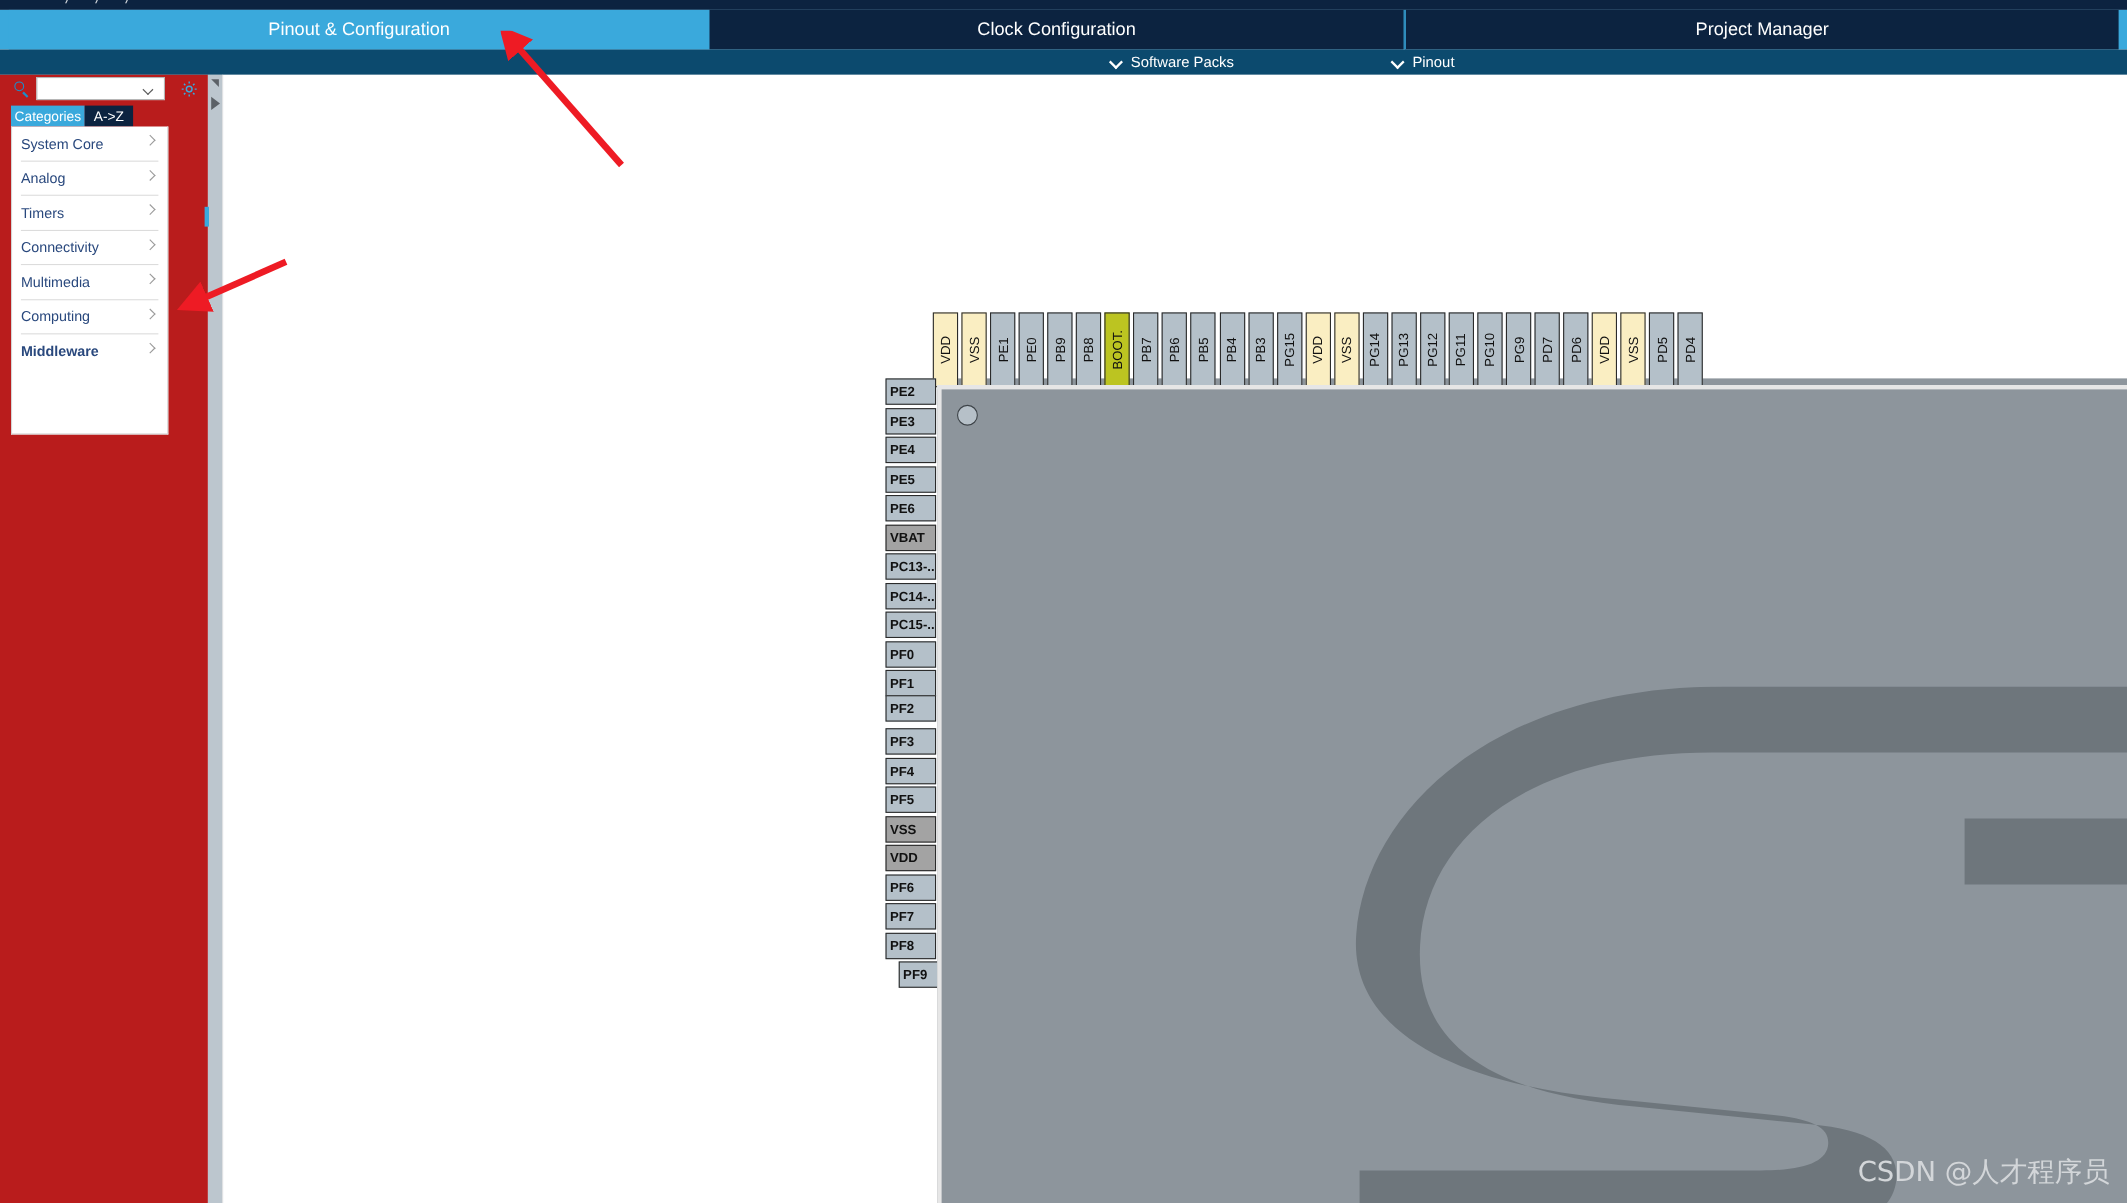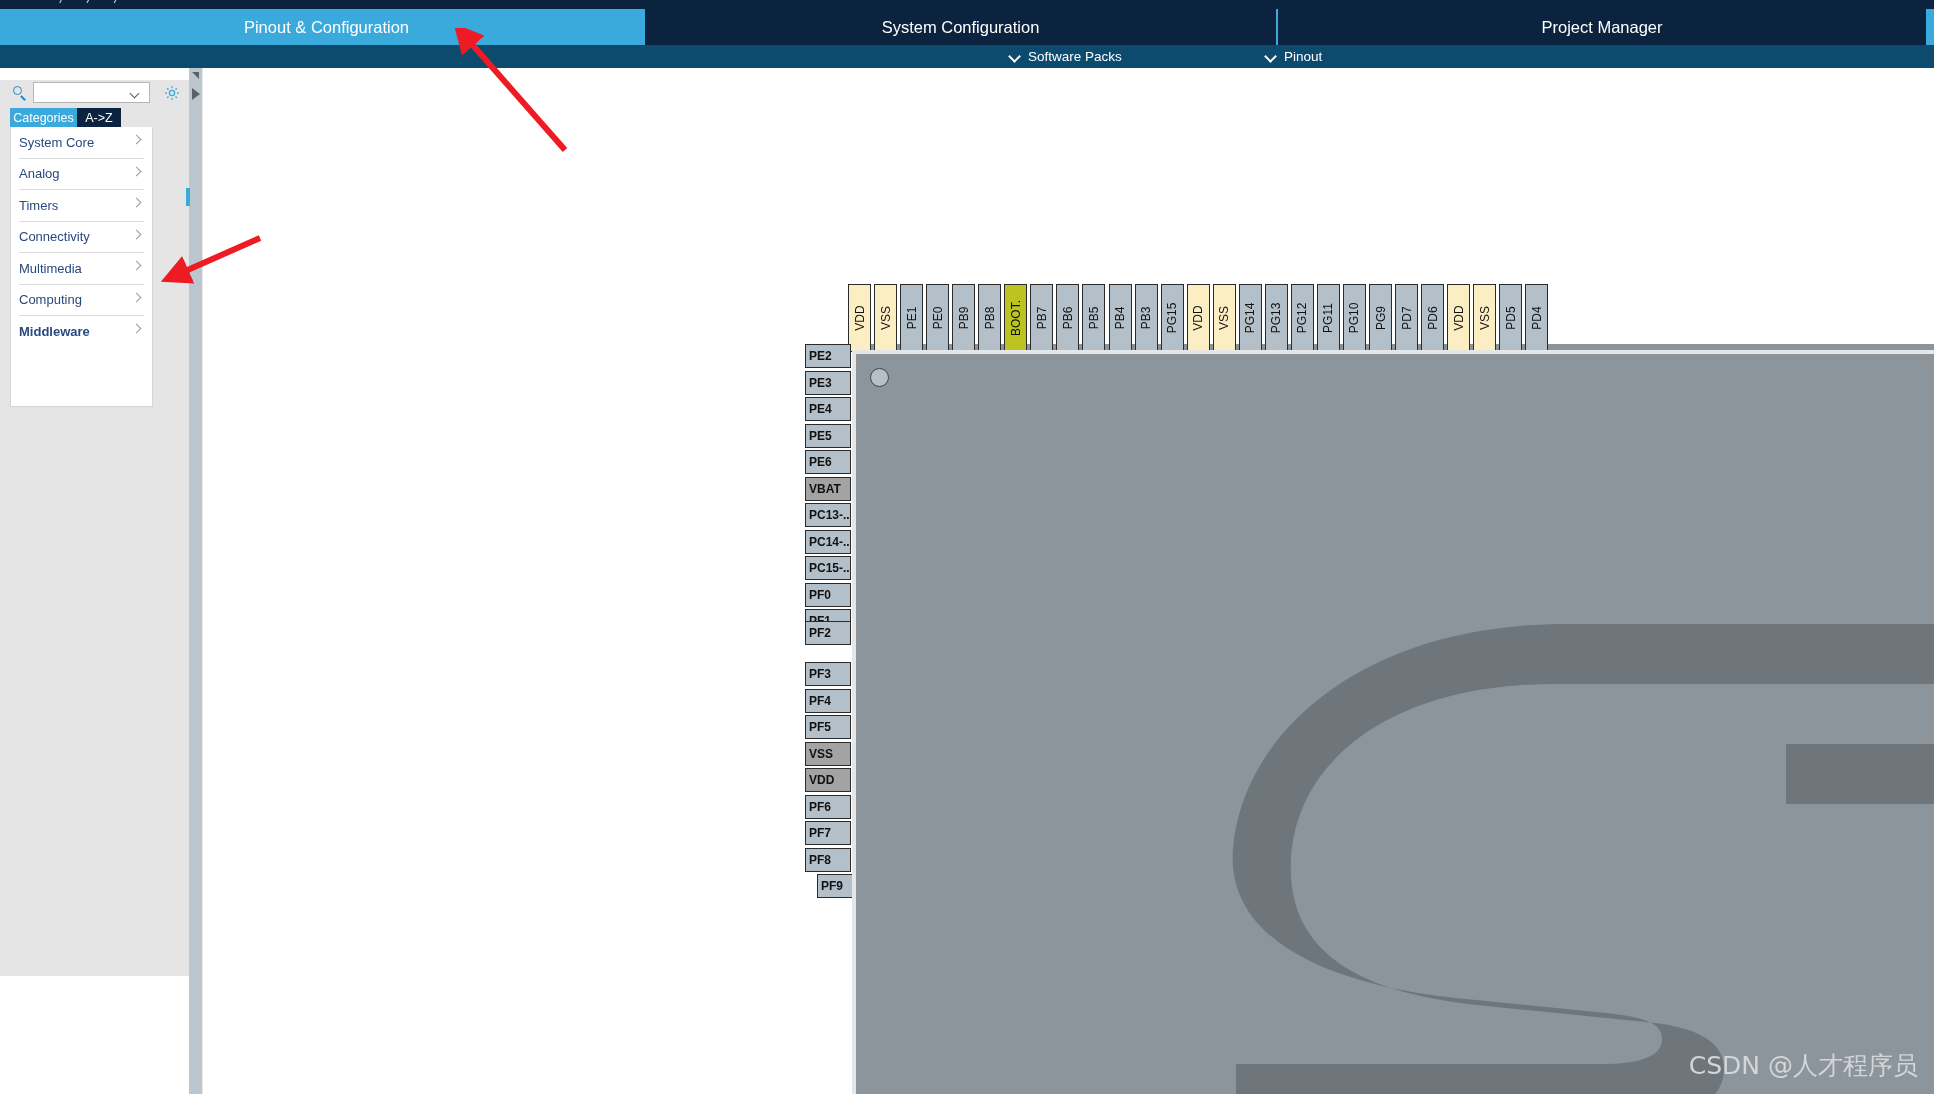--- a/index.html
+++ b/index.html
@@ -51,22 +51,22 @@
   #menu-pinout{left:1266px;}
   .chev{display:inline-block;width:11px;height:11px;position:relative;}
   .chev:before{
     content:"";position:absolute;left:0;top:1px;width:7px;height:7px;
     border-right:2px solid #fff;border-bottom:2px solid #fff;
     transform:rotate(45deg);
   }
 
   
   .leftpanel{
-    position:absolute;left:0;top:80px;width:189px;height:896px;
-    background:#e5e5e5;
+    position:absolute;left:0;top:68px;width:189px;height:1026px;
+    background:#b91c1c;
   }
   .searchrow{
     position:absolute;left:0;top:0;width:189px;height:26px;
   }
   .search-icon{
     position:absolute;left:13px;top:6px;width:15px;height:15px;
   }
   .search-icon:before{
     content:"";position:absolute;left:0;top:0;width:9px;height:9px;
     border:1.8px solid #1b8ec9;border-radius:50%;box-sizing:border-box;
@@ -233,21 +233,21 @@
 
 <div class="topstrip">
   <div class="ghost">/ / /</div>
 </div>
 
 <div class="tabbar">
   <div class="tab active" id="tab-pinout">
     <span>Pinout &amp; Configuration</span>
   </div>
   <div class="tab inactive" id="tab-clock">
-    <span>System Configuration</span>
+    <span>Clock Configuration</span>
   </div>
   <div class="tab inactive sep" id="tab-project">
     <span>Project Manager</span>
   </div>
 </div>
 
 <div class="band">
   <div class="menu-item" id="menu-software-packs">
     <span class="chev"></span>
     <span>Software Packs</span>
@@ -434,21 +434,21 @@
         <div class="lpin" style="top: 26.5px;">PE3</div>
         <div class="lpin" style="top: 53px;">PE4</div>
         <div class="lpin" style="top: 79.5px;">PE5</div>
         <div class="lpin" style="top: 106px;">PE6</div>
         <div class="lpin pwr" style="top: 132.5px;">VBAT</div>
         <div class="lpin" style="top: 159px;">PC13-..</div>
         <div class="lpin" style="top: 185.5px;">PC14-..</div>
         <div class="lpin" style="top: 212px;">PC15-..</div>
         <div class="lpin" style="top: 238.5px;">PF0</div>
         <div class="lpin" style="top: 265px;">PF1</div>
-        <div class="lpin" style="top: 277px;">PF2</div>
+        <div class="lpin" style="top: 288px;">PF2</div>
         <div class="lpin" style="top: 318px;">PF3</div>
         <div class="lpin" style="top: 344.5px;">PF4</div>
         <div class="lpin" style="top: 371px;">PF5</div>
         <div class="lpin pwr" style="top: 397.5px;">VSS</div>
         <div class="lpin pwr" style="top: 424px;">VDD</div>
         <div class="lpin" style="top: 450.5px;">PF6</div>
         <div class="lpin" style="top: 477px; text-align: right;">PF7</div>
         <div class="lpin" style="top: 503.5px;">PF8</div>
         <div class="lpin" style="top: 530px; margin-left: 12px;">PF9</div>
       </div>

